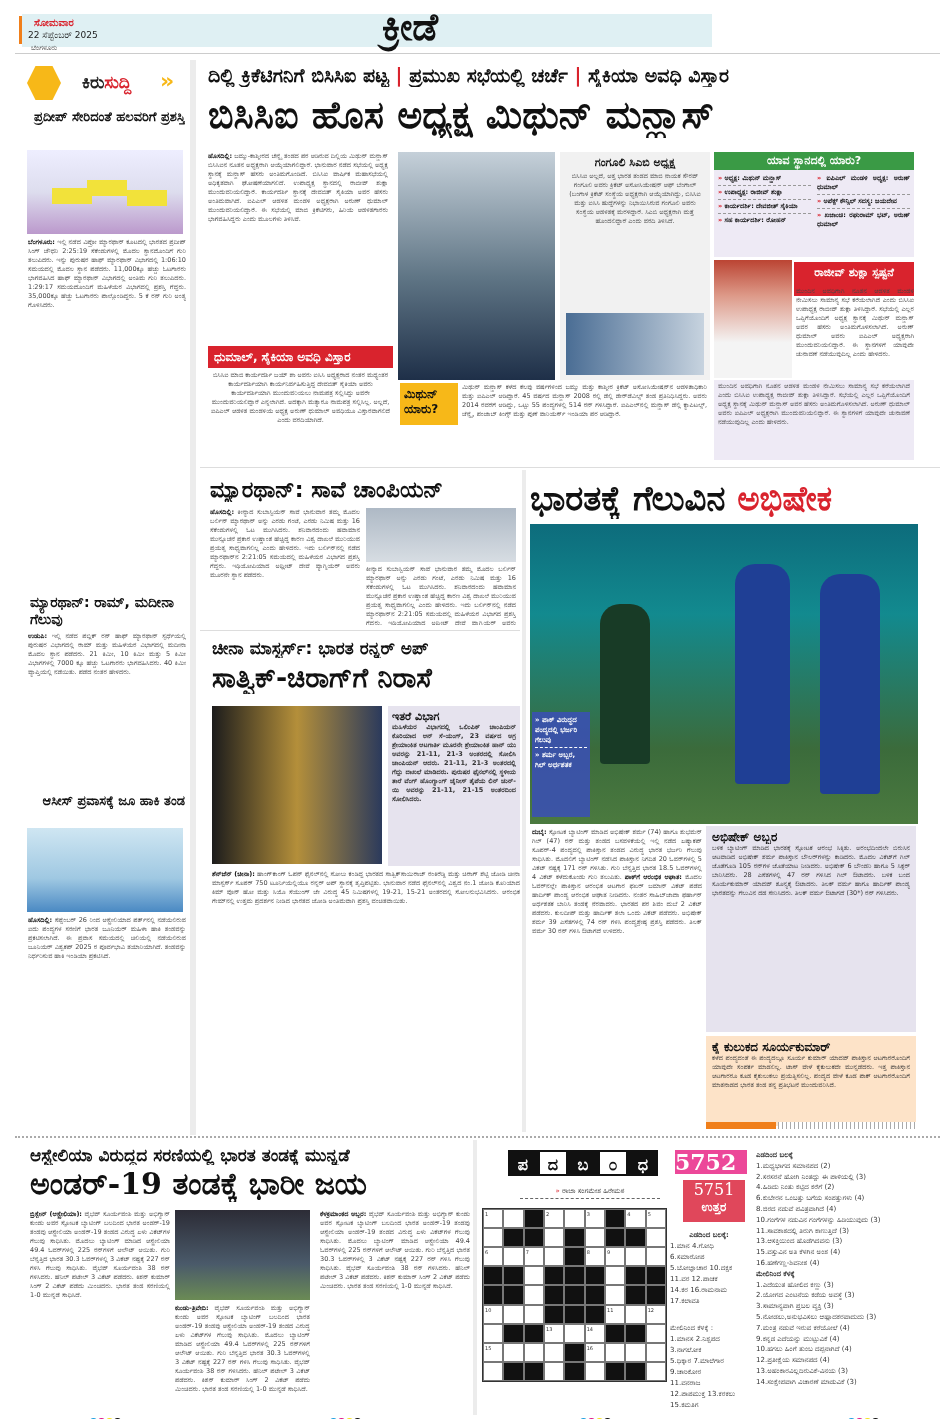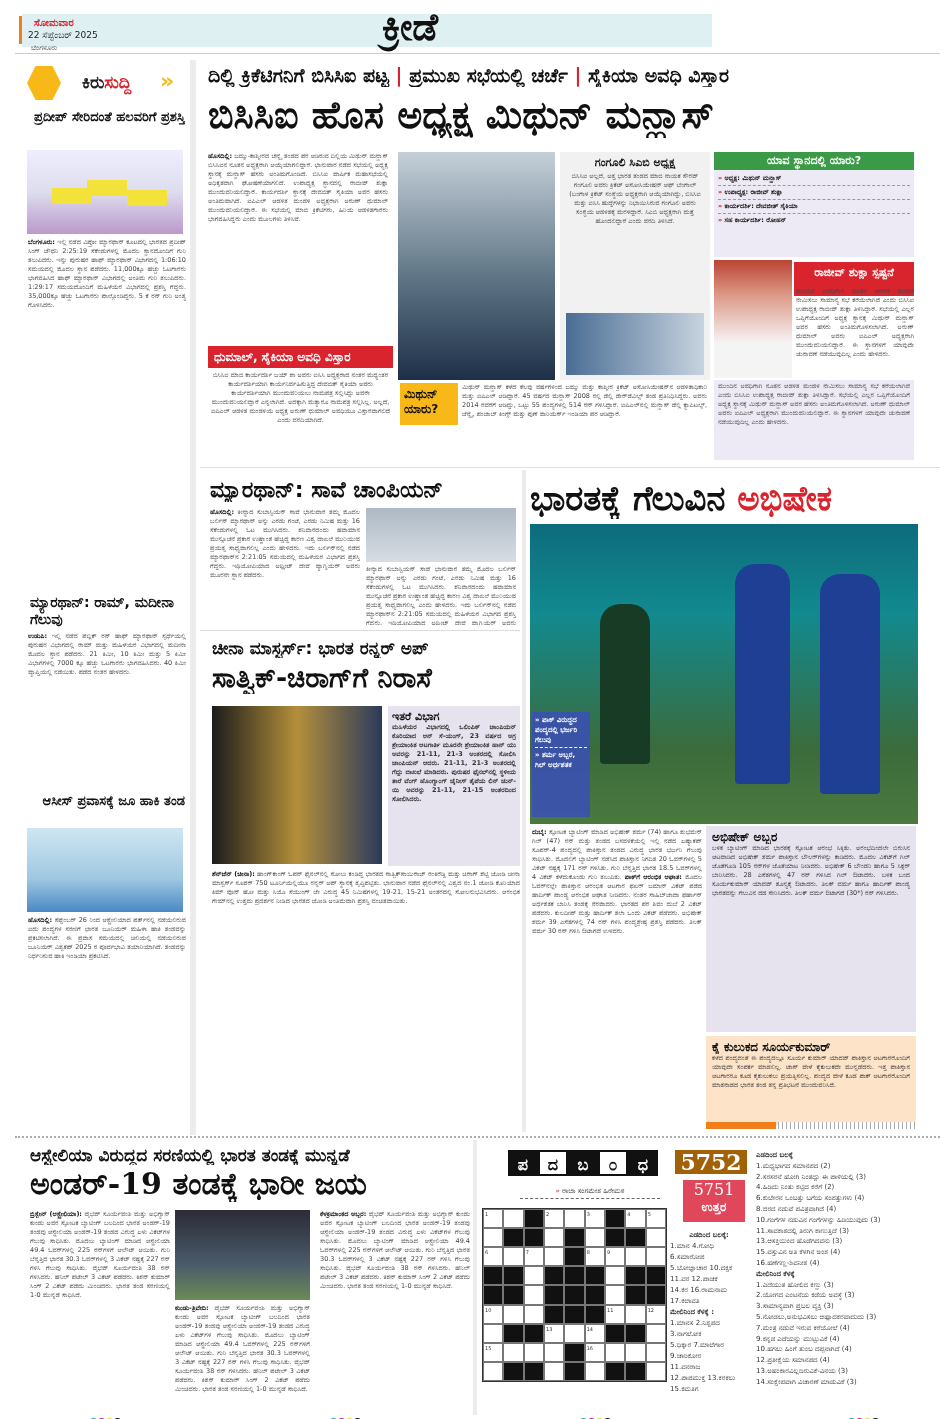--- a/index.html
+++ b/index.html
@@ -69,20 +69,25 @@
 
 <div class="abs" style="left:714px;top:152px;width:200px;height:105px;background:#eeeaf5">
   <div style="background:#3a9a45;color:#fff;font-weight:bold;font-size:11px;text-align:center;height:18px;line-height:18px">ಯಾವ ಸ್ಥಾನದಲ್ಲಿ ಯಾರು?</div>
   <div style="display:flex;padding:2px 4px;gap:6px">
     <div style="flex:1">
       <div class="txt bold" style="border-bottom:1px dashed #999;padding:2px 0"><span style="color:#d9232d">» </span><span>ಅಧ್ಯಕ್ಷ: ಮಿಥುನ್ ಮನ್ಹಾಸ್</span></div>
       <div class="txt bold" style="border-bottom:1px dashed #999;padding:2px 0"><span style="color:#d9232d">» </span><span>ಉಪಾಧ್ಯಕ್ಷ: ರಾಜೀವ್ ಶುಕ್ಲಾ</span></div>
       <div class="txt bold" style="border-bottom:1px dashed #999;padding:2px 0"><span style="color:#d9232d">» </span><span>ಕಾರ್ಯದರ್ಶಿ: ದೇವಜೀತ್ ಸೈಕಿಯಾ</span></div>
       <div class="txt bold" style="padding:2px 0"><span style="color:#d9232d">» </span><span>ಸಹ ಕಾರ್ಯದರ್ಶಿ: ರೋಹನ್</span></div>
     </div>
+    <div style="flex:1">
+      <div class="txt bold" style="border-bottom:1px dashed #999;padding:2px 0"><span style="color:#d9232d">» </span><span>ಐಪಿಎಲ್ ಮಂಡಳಿ ಅಧ್ಯಕ್ಷ: ಅರುಣ್ ಧುಮಾಲ್</span></div>
+      <div class="txt bold" style="border-bottom:1px dashed #999;padding:2px 0"><span style="color:#d9232d">» </span><span>ಅಪೆಕ್ಸ್ ಕೌನ್ಸಿಲ್ ಸದಸ್ಯ: ಜಯದೇವ</span></div>
+      <div class="txt bold" style="padding:2px 0"><span style="color:#d9232d">» </span><span>ಖಜಾಂಚಿ: ರಘುರಾಮ್ ಭಟ್, ಅರುಣ್ ಧುಮಾಲ್</span></div>
+    </div>
   </div>
 </div>
 <div class="abs photo" style="left:714px;top:260px;width:78px;height:118px;background:linear-gradient(#b43 0,#d98 30%,#f4f4f4 70%)"></div>
 <div class="abs" style="left:794px;top:262px;width:120px;height:34px;background:#d9232d;color:#fff;font-weight:bold;font-size:11px;line-height:22px;text-align:center;white-space:nowrap;overflow:hidden">ರಾಜೀವ್ ಶುಕ್ಲಾ ಸ್ಪಷ್ಟನೆ</div>
 <div class="abs txt" style="left:796px;top:287px;width:118px;height:90px">ಮುಂದಿನ ಅವಧಿಗಾಗಿ ನೂತನ ಆಡಳಿತ ಮಂಡಳಿ ನೇಮಿಸಲು ಸಾಮಾನ್ಯ ಸಭೆ ಕರೆಯಲಾಗಿದೆ ಎಂದು ಬಿಸಿಸಿಐ ಉಪಾಧ್ಯಕ್ಷ ರಾಜೀವ್ ಶುಕ್ಲಾ ತಿಳಿಸಿದ್ದಾರೆ. ಸಭೆಯಲ್ಲಿ ಎಲ್ಲರ ಒಪ್ಪಿಗೆಯೊಂದಿಗೆ ಅಧ್ಯಕ್ಷ ಸ್ಥಾನಕ್ಕೆ ಮಿಥುನ್ ಮನ್ಹಾಸ್ ಅವರ ಹೆಸರು ಅಂತಿಮಗೊಳಿಸಲಾಗಿದೆ. ಅರುಣ್ ಧುಮಾಲ್ ಅವರು ಐಪಿಎಲ್ ಅಧ್ಯಕ್ಷರಾಗಿ ಮುಂದುವರಿಯಲಿದ್ದಾರೆ. ಈ ಸ್ಥಾನಗಳಿಗೆ ಯಾವುದೇ ಚುನಾವಣೆ ನಡೆಯುವುದಿಲ್ಲ ಎಂದು ಹೇಳಿದರು.</div>
 <div class="abs txt" style="left:714px;top:380px;width:200px;height:80px;background:#eeeaf5;padding:2px 4px">ಮುಂದಿನ ಅವಧಿಗಾಗಿ ನೂತನ ಆಡಳಿತ ಮಂಡಳಿ ನೇಮಿಸಲು ಸಾಮಾನ್ಯ ಸಭೆ ಕರೆಯಲಾಗಿದೆ ಎಂದು ಬಿಸಿಸಿಐ ಉಪಾಧ್ಯಕ್ಷ ರಾಜೀವ್ ಶುಕ್ಲಾ ತಿಳಿಸಿದ್ದಾರೆ. ಸಭೆಯಲ್ಲಿ ಎಲ್ಲರ ಒಪ್ಪಿಗೆಯೊಂದಿಗೆ ಅಧ್ಯಕ್ಷ ಸ್ಥಾನಕ್ಕೆ ಮಿಥುನ್ ಮನ್ಹಾಸ್ ಅವರ ಹೆಸರು ಅಂತಿಮಗೊಳಿಸಲಾಗಿದೆ. ಅರುಣ್ ಧುಮಾಲ್ ಅವರು ಐಪಿಎಲ್ ಅಧ್ಯಕ್ಷರಾಗಿ ಮುಂದುವರಿಯಲಿದ್ದಾರೆ. ಈ ಸ್ಥಾನಗಳಿಗೆ ಯಾವುದೇ ಚುನಾವಣೆ ನಡೆಯುವುದಿಲ್ಲ ಎಂದು ಹೇಳಿದರು.</div>
 
 <div class="abs" style="left:400px;top:383px;width:58px;height:42px;background:#f7b818;font-weight:bold;font-size:12px;line-height:15px;padding:4px;color:#111">ಮಿಥುನ್ ಯಾರು?</div>
 <div class="abs txt" style="left:462px;top:383px;width:245px;height:78px">ಮಿಥುನ್ ಮನ್ಹಾಸ್ ಕಳೆದ ಕೆಲವು ವರ್ಷಗಳಿಂದ ಜಮ್ಮು ಮತ್ತು ಕಾಶ್ಮೀರ ಕ್ರಿಕೆಟ್ ಅಸೋಸಿಯೇಷನ್‌ನ ಆಡಳಿತಾಧಿಕಾರಿ ಮತ್ತು ಐಪಿಎಲ್ ಆಡಿದ್ದಾರೆ. 45 ವರ್ಷದ ಮನ್ಹಾಸ್ 2008 ರಲ್ಲಿ ಡೆಲ್ಲಿ ಡೇರ್‌ಡೆವಿಲ್ಸ್ ತಂಡ ಪ್ರತಿನಿಧಿಸಿದ್ದರು. ಅವರು 2014 ರವರೆಗೆ ಆಡಿದ್ದು, ಒಟ್ಟು 55 ಪಂದ್ಯಗಳಲ್ಲಿ 514 ರನ್ ಗಳಿಸಿದ್ದಾರೆ. ಐಪಿಎಲ್‌ನಲ್ಲಿ ಮನ್ಹಾಸ್ ಡೆಲ್ಲಿ ಕ್ಯಾಪಿಟಲ್ಸ್, ಚೆನ್ನೈ, ಪಂಜಾಬ್ ಕಿಂಗ್ಸ್ ಮತ್ತು ಪುಣೆ ವಾರಿಯರ್ಸ್ ಇಂಡಿಯಾ ಪರ ಆಡಿದ್ದಾರೆ.</div>
 
@@ -221,34 +226,34 @@
     <div></div>
     <div class="b"></div>
     <div class="b"></div>
     <div></div>
     <div class="b"></div>
     <div></div>
     <div class="b"></div>
     <div class="b"></div>
     <div></div>
   </div>
-<div class="abs" style="left:675px;top:1150px;width:72px;height:24px;background:#a16207;color:#fff;font-size:22px;font-weight:bold;text-align:center;line-height:24px;font-family:'DejaVu Serif',serif">5752</div>
+<div class="abs" style="left:675px;top:1150px;width:72px;height:24px;background:#ec4899;color:#fff;font-size:22px;font-weight:bold;line-height:24px;font-family:'DejaVu Serif',serif">5752</div>
 <div class="abs" style="left:683px;top:1180px;width:62px;height:42px;background:#e0475b;color:#fff;text-align:center">
   <div style="font-size:16px;font-family:'DejaVu Serif',serif;line-height:20px">5751</div>
   <div style="font-size:12px;font-weight:bold">ಉತ್ತರ</div>
 </div>
 <div class="abs" style="left:670px;top:1230px;width:78px;font-size:7px;line-height:11px;color:#333" id="prev-ans">
     <div style="font-weight: bold; text-align: center;">ಎಡದಿಂದ ಬಲಕ್ಕೆ:</div>
     <div>1.ಮಾನ 4.ಗೋಧಿ</div>
     <div>6.ಸಮಾರೋಪ</div>
     <div>5.ಬೋಜ್ಞಾಚಾರ 10.ದಕ್ಷಕ</div>
     <div>11.ವರ 12.ಪಾಚಕ</div>
     <div>14.ಕರ 16.ರಾಮನಾಮ</div>
     <div>17.ಕಲಾವತಿ</div>
-    <div style="font-weight: bold;">ಮೇಲಿನಿಂದ ಕೆಳಕ್ಕೆ :</div>
+    <div style="font-weight: normal; margin-top: 16px;">ಮೇಲಿನಿಂದ ಕೆಳಕ್ಕೆ :</div>
     <div>1.ಮಾನಸ 2.ನಿಶ್ಚಪದ</div>
     <div>3.ನಾಗಲೋಕ</div>
     <div>5.ಧಿಕ್ಕಾರ 7.ಮಾಲೆಗಾರ</div>
     <div>9.ಚಾರಿಕೋರ</div>
     <div>11.ವನರಾಜ</div>
     <div>12.ಪಾಪಮುಕ್ತ 13.ಕರಕಲು</div>
     <div>15.ಕಮತಿಗ</div>
   </div>
 <div class="abs" style="left:756px;top:1150px;width:185px;font-size:7px;line-height:10.8px;color:#333" id="clues">
     <div style="font-weight: bold;">ಎಡದಿಂದ ಬಲಕ್ಕೆ</div>

